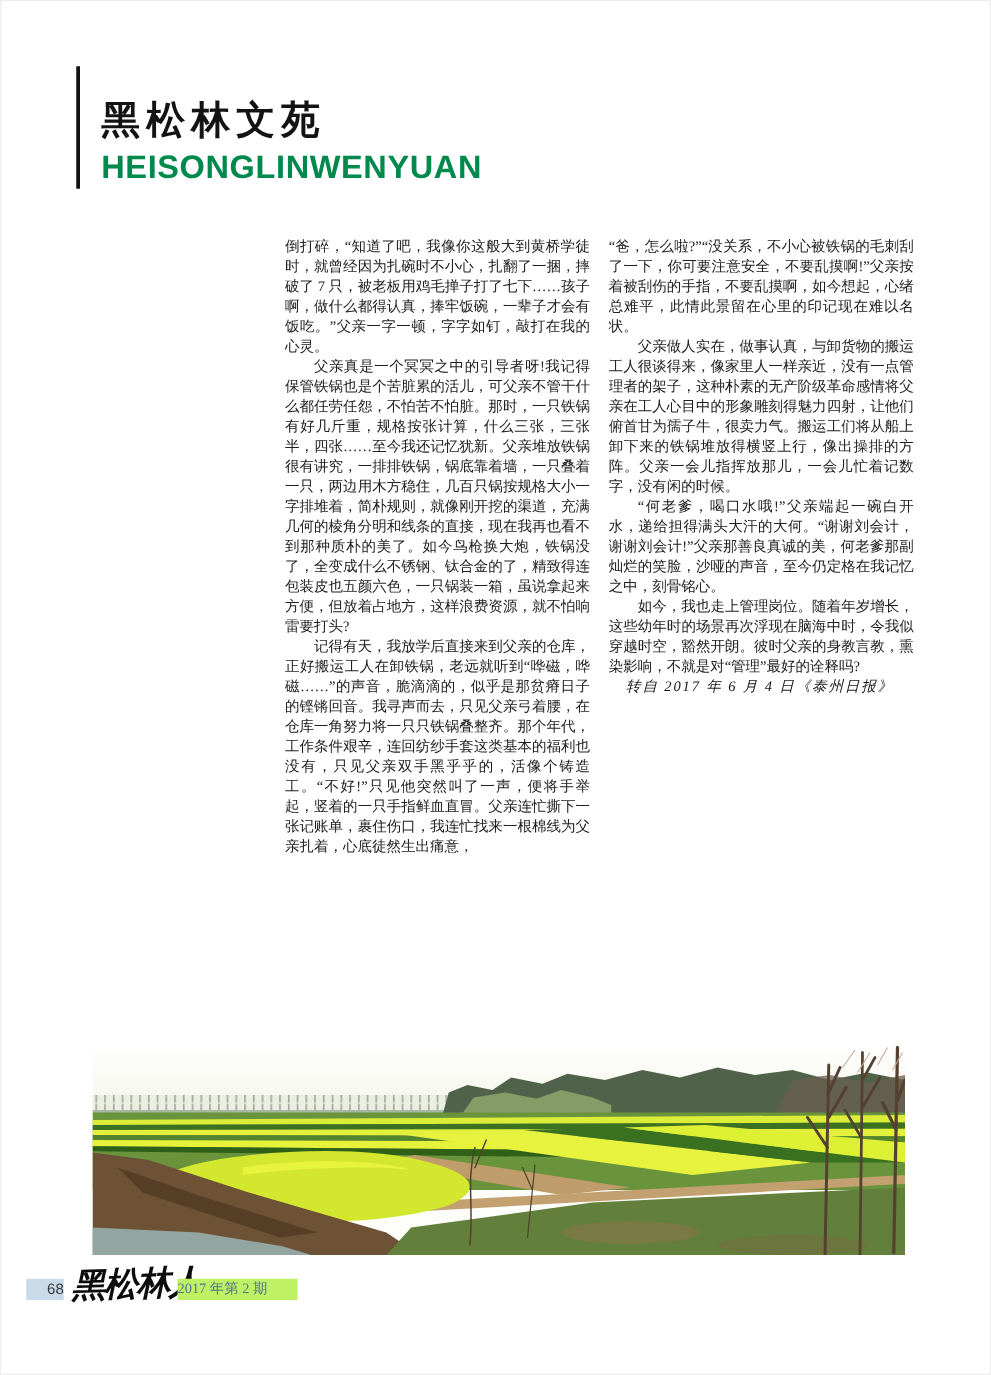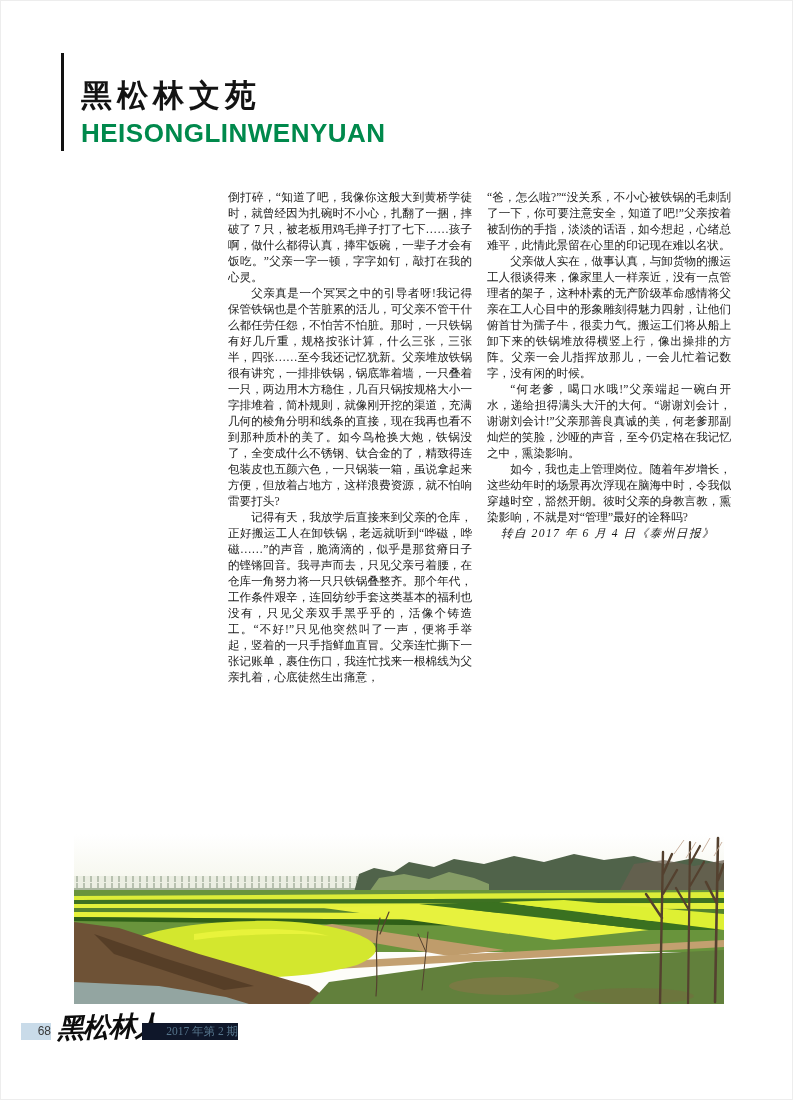--- a/index.html
+++ b/index.html
@@ -29,42 +29,42 @@
   
   .photo{position:absolute;left:73px;top:833px;width:650px;height:170px;}
 
   
   .pagenum-box{position:absolute;left:20px;top:1022px;width:30px;height:17px;background:#c9dbe9;
                font-family:"Liberation Sans","DejaVu Sans",sans-serif;font-size:12px;color:#3a3a3a;
                text-align:right;line-height:17px;}
   .logo{position:absolute;left:56px;top:1008px;font-size:27px;font-weight:bold;font-style:italic;
         color:#0c0c0c;transform:rotate(-2deg);letter-spacing:-1px;white-space:nowrap;
         font-family:"Liberation Serif","DejaVu Serif",serif;}
-  .issue-box{position:absolute;left:141px;top:1022px;width:96px;height:17px;background:#0f172a;
-             font-size:11.5px;color:#55748b;text-align:right;line-height:17px;white-space:nowrap;}
+  .issue-box{position:absolute;left:141px;top:1022px;width:96px;height:17px;background:#bef264;
+             font-size:11.5px;color:#55748b;text-align:left;line-height:17px;white-space:nowrap;}
 </style>
 </head>
 <body>
 
 <div class="page">
 
   <div class="vbar"></div>
   <div class="sec-title">黑松林文苑</div>
   <div class="sec-pinyin">HEISONGLINWENYUAN</div>
 
   <div class="col col-left">
     <p class="para">倒打碎，“知道了吧，我像你这般大到黄桥学徒时，就曾经因为扎碗时不小心，扎翻了一捆，摔破了 7 只，被老板用鸡毛掸子打了七下……孩子啊，做什么都得认真，捧牢饭碗，一辈子才会有饭吃。”父亲一字一顿，字字如钉，敲打在我的心灵。</p>
     <p class="para indent">父亲真是一个冥冥之中的引导者呀!我记得保管铁锅也是个苦脏累的活儿，可父亲不管干什么都任劳任怨，不怕苦不怕脏。那时，一只铁锅有好几斤重，规格按张计算，什么三张，三张半，四张……至今我还记忆犹新。父亲堆放铁锅很有讲究，一排排铁锅，锅底靠着墙，一只叠着一只，两边用木方稳住，几百只锅按规格大小一字排堆着，简朴规则，就像刚开挖的渠道，充满几何的棱角分明和线条的直接，现在我再也看不到那种质朴的美了。如今鸟枪换大炮，铁锅没了，全变成什么不锈钢、钛合金的了，精致得连包装皮也五颜六色，一只锅装一箱，虽说拿起来方便，但放着占地方，这样浪费资源，就不怕响雷要打头?</p>
     <p class="para indent">记得有天，我放学后直接来到父亲的仓库，正好搬运工人在卸铁锅，老远就听到“哗磁，哗磁……”的声音，脆滴滴的，似乎是那贫瘠日子的铿锵回音。我寻声而去，只见父亲弓着腰，在仓库一角努力将一只只铁锅叠整齐。那个年代，工作条件艰辛，连回纺纱手套这类基本的福利也没有，只见父亲双手黑乎乎的，活像个铸造工。“不好!”只见他突然叫了一声，便将手举起，竖着的一只手指鲜血直冒。父亲连忙撕下一张记账单，裹住伤口，我连忙找来一根棉线为父亲扎着，心底徒然生出痛意，</p>
   </div>
 
   <div class="col col-right">
-    <p class="para">“爸，怎么啦?”“没关系，不小心被铁锅的毛刺刮了一下，你可要注意安全，知道了吧!”父亲按着被刮伤的手指，淡淡的话语，如今想起，心绪总难平，此情此景留在心里的印记现在难以名状。</p>
+    <p class="para">“爸，怎么啦?”“没关系，不小心被铁锅的毛刺刮了一下，你可要注意安全，不要乱摸啊!”父亲按着被刮伤的手指，不要乱摸啊，如今想起，心绪总难平，此情此景留在心里的印记现在难以名状。</p>
     <p class="para indent">父亲做人实在，做事认真，与卸货物的搬运工人很谈得来，像家里人一样亲近，没有一点管理者的架子，这种朴素的无产阶级革命感情将父亲在工人心目中的形象雕刻得魅力四射，让他们俯首甘为孺子牛，很卖力气。搬运工们将从船上卸下来的铁锅堆放得横竖上行，像出操排的方阵。父亲一会儿指挥放那儿，一会儿忙着记数字，没有闲的时候。</p>
-    <p class="para indent">“何老爹，喝口水哦!”父亲端起一碗白开水，递给担得满头大汗的大何。“谢谢刘会计，谢谢刘会计!”父亲那善良真诚的美，何老爹那副灿烂的笑脸，沙哑的声音，至今仍定格在我记忆之中，熏染影响。</p>
+    <p class="para indent">“何老爹，喝口水哦!”父亲端起一碗白开水，递给担得满头大汗的大何。“谢谢刘会计，谢谢刘会计!”父亲那善良真诚的美，何老爹那副灿烂的笑脸，沙哑的声音，至今仍定格在我记忆之中，刻骨铭心。</p>
     <p class="para indent">如今，我也走上管理岗位。随着年岁增长，这些幼年时的场景再次浮现在脑海中时，令我似穿越时空，豁然开朗。彼时父亲的身教言教，熏染影响，不就是对“管理”最好的诠释吗?</p>
     <p class="attribution">转自 2017 年 6 月 4 日《泰州日报》</p>
   </div>
 
   <svg class="photo" viewBox="0 0 650 170" preserveAspectRatio="none">
     <defs>
       <linearGradient id="sky" x1="0" y1="0" x2="0" y2="1">
         <stop offset="0" stop-color="#ffffff"></stop>
           <stop offset="1" stop-color="#f3f4e8"></stop>
       </linearGradient>

